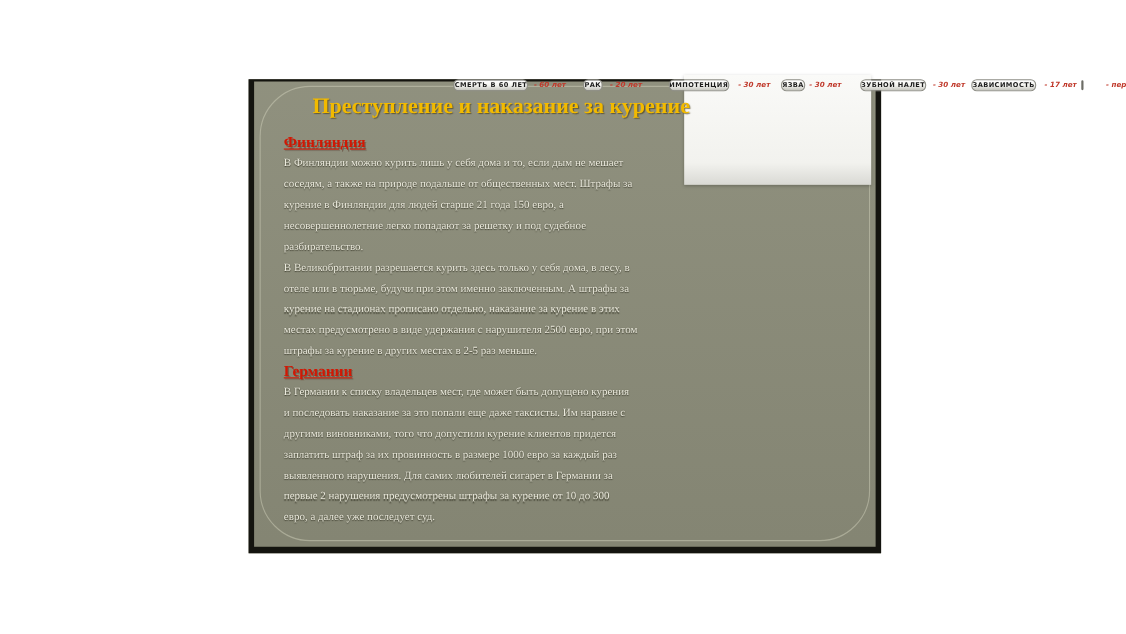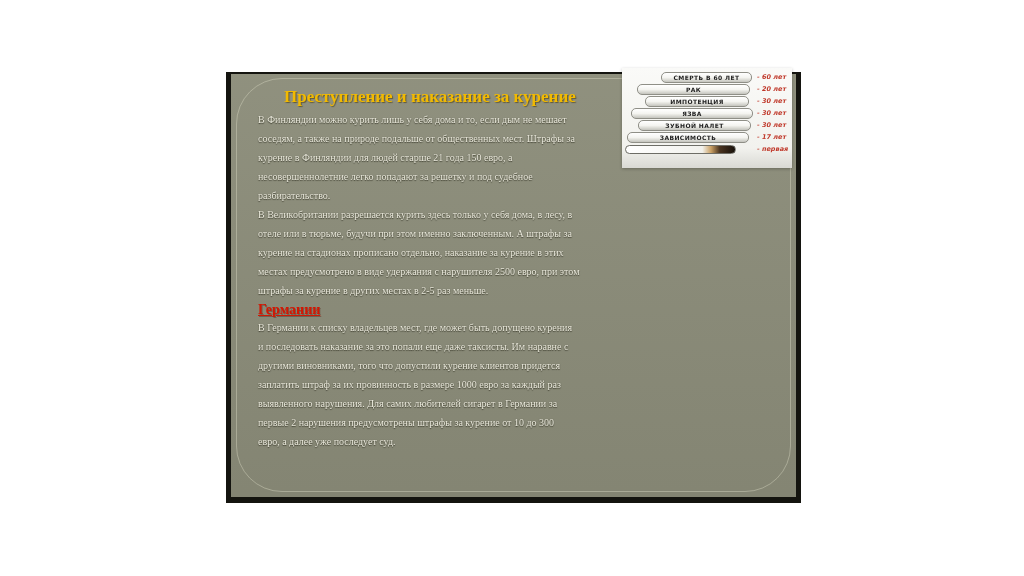--- a/index.html
+++ b/index.html
@@ -25,21 +25,21 @@
     z-index:1; pointer-events:none;
   }
 
   
   .photo {
     position:absolute; left:391px; top:-6px; width:170px; height:100px;
     background:linear-gradient(180deg,#fafaf8 0%, #f2f2ee 80%, #d9d9d4 100%);
     box-shadow:0 1px 3px rgba(0,0,0,.25);
     z-index:2; padding:3px 2px 5px 3px;
   }
-  .photo-rows { display:flex; flex-direction:column; justify-content:flex-start; height:100%; }
+  .photo-rows { display:flex; flex-direction:row; justify-content:center; height:100%; }
   .cig-row { display:flex; align-items:center; height:12px; }
   .cig {
     flex:1; height:11px;
     background:linear-gradient(180deg,#ffffff 0%,#f4f4f0 50%,#c4c4bd 100%);
     border:1px solid #8f8f87; border-radius:5px;
     display:flex; align-items:center; justify-content:center;
     font-family:"DejaVu Sans",sans-serif; font-size:6px; font-weight:bold;
     letter-spacing:.4px; color:#1c1c1c; white-space:nowrap; overflow:hidden;
   }
   .cig-row:nth-child(1) .cig { margin-left:36px; margin-right:2px; }
@@ -58,21 +58,21 @@
     font-family:"DejaVu Sans",sans-serif; font-style:italic; font-weight:bold;
     font-size:6.5px; color:#c0392b; white-space:nowrap;
   }
 
   
   .content {
     position:absolute; left:27px; top:10px; width:462px; z-index:3;
   }
   .slide-title {
     padding-left:26px; white-space:nowrap;
-    font-size:17px; font-weight:bold; line-height:26px;
+    font-size:20px; font-weight:bold; line-height:26px;
     color:#f2ba00;
     text-shadow:1px 1px 1px rgba(70,58,18,.65);
   }
   .section-heading {
     margin-top:2px;
     font-size:14px; font-weight:bold; line-height:16px;
     color:#d21703; text-decoration:underline;
     text-shadow:1px 1px 0 rgba(70,20,10,.35);
   }
   .section:nth-of-type(2) .section-heading { margin-top:13px; }
@@ -125,20 +125,21 @@
           <div class="cig"></div>
           <div class="age">- первая</div>
         </div>
       </div>
     </div>
 
     <div class="content">
       <div class="slide-title">Преступление и наказание за курение</div>
 
       <div class="section">
+        <div class="section-heading">Финляндия</div>
         <div class="section-body">В Финляндии можно курить лишь у себя дома и то, если дым не мешает
 соседям, а также на природе подальше от общественных мест. Штрафы за
 курение в Финляндии для людей старше 21 года 150 евро, а
 несовершеннолетние легко попадают за решетку и под судебное
 разбирательство.</div>
       </div>
 
       <div class="section">
         <div class="section-body">В Великобритании разрешается курить здесь только у себя дома, в лесу, в
 отеле или в тюрьме, будучи при этом именно заключенным. А штрафы за

